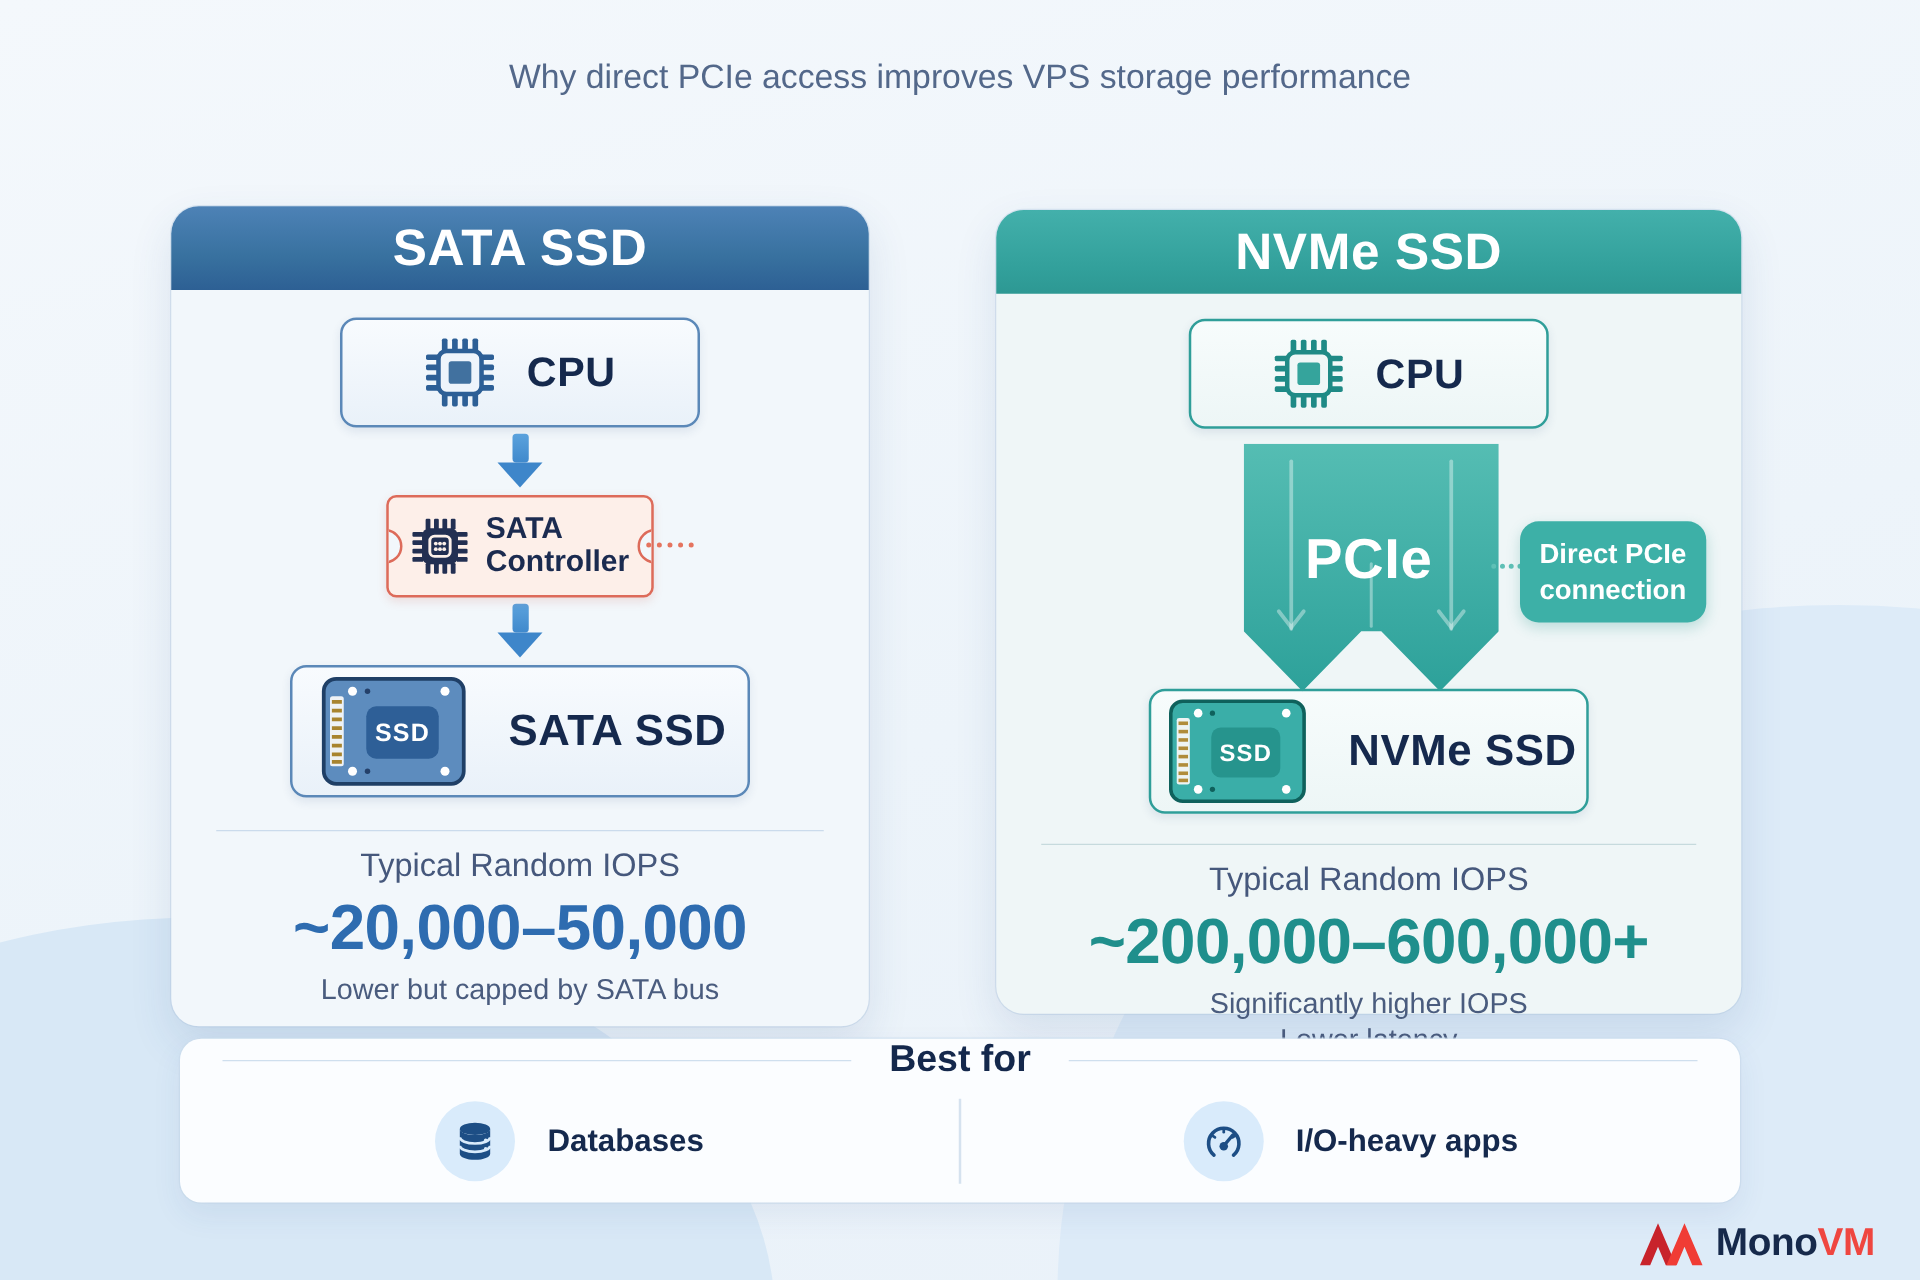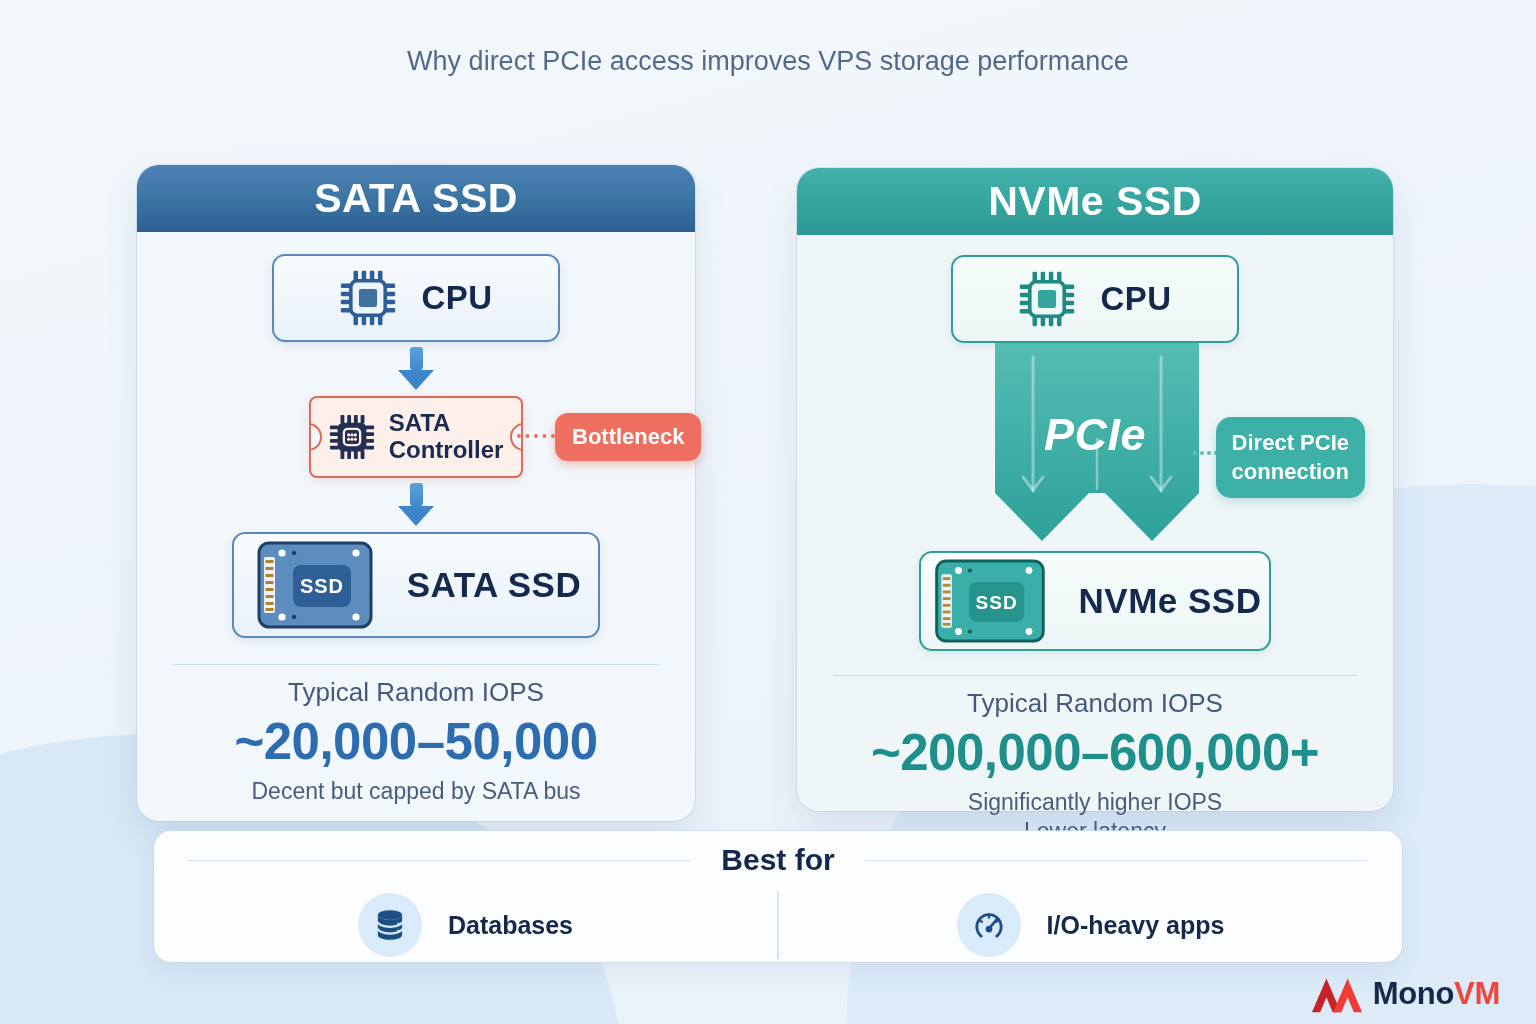--- a/index.html
+++ b/index.html
@@ -75,33 +75,33 @@
   .panel-nvme .divider { margin-top:24px; background:#c6dadd; }
   .iops { margin-top:12px; text-align:center; }
   .iops-title { font-size:26px; font-weight:500; color:#46587c; }
   .iops-value { margin-top:4px; font-size:51px; font-weight:800; letter-spacing:-.5px; }
   .val-blue { color:#2e6cb0; }
   .val-teal { color:#1f8f8c; }
   .iops-note { margin-top:6px; font-size:23px; font-weight:500; color:#4a5c7e; line-height:1.28; }
 
   
   .pcie-zone { position:relative; height:200px; }
-  .pcie-band-wrap { position:absolute; left:50%; transform:translateX(-50%); top:0; width:200px; height:200px;font-style:italic; }
+  .pcie-band-wrap { position:absolute; left:50%; transform:translateX(-50%); top:12px; width:200px; height:200px; }
   .pcie-label { position:absolute; top:66px; left:0; width:100%; text-align:center;
     color:#ffffff; font-size:45px; font-weight:800; letter-spacing:.5px; }
   .dotted-teal { right:168px; top:108px; width:32px; border-top-color:#5fc0b6; }
   .badge-teal { position:absolute; right:28px; top:74px; background:#3db0a7; color:#fff;
     font-size:22px; font-weight:700; line-height:1.3; padding:12px 16px; border-radius:15px; text-align:left;
     box-shadow:0 4px 10px rgba(40,150,140,.25); }
   .badge-teal span { display:block; }
 
   
-  .bestfor { position:absolute; left:154px; top:831px; width:1248px; height:131px;
+  .bestfor { position:absolute; left:144px; top:831px; width:1248px; height:131px;
     background:#fbfdff; border-radius:17px;
-    box-shadow:0 10px 24px rgba(40,80,140,.08), 0 0 0 1px rgba(205,222,238,.7); padding-top:12px; }
+    box-shadow:0 10px 24px rgba(40,80,140,.08), 0 0 0 1px rgba(205,222,238,.7); }
   .bestfor-head { display:flex; align-items:center; gap:30px; padding:0 34px; }
   .bestfor-head .hline { flex:1; height:1px; background:#cfdfee; }
   .bestfor-head h2 { font-size:30px; font-weight:800; color:#14284c; }
   .bestfor-items { display:flex; align-items:center; margin-top:8px; height:80px; }
   .bf-item { flex:1; display:flex; align-items:center; justify-content:center; gap:26px; }
   .bf-sep { width:1px; height:68px; background:#d5e2ef; }
   .bf-circle { width:64px; height:64px; border-radius:50%; background:#d9ebfb;
     display:flex; align-items:center; justify-content:center; }
   .bf-label { font-size:25px; font-weight:700; color:#15294d; }
 
@@ -193,21 +193,20 @@
                 <circle cx="24" cy="26.4" r="1.6"></circle>
                 <circle cx="27.5" cy="26.4" r="1.6"></circle>
             </g>
           </svg>
           <span class="ticket-label">
             <span>SATA</span>
             <span>Controller</span>
           </span>
         </div>
         <div class="dotted dotted-red"></div>
-        <div class="badge-red">Bottleneck</div>
       </div>
 
       <div class="flow-arrow">
         <div class="stem"></div>
           <div class="head"></div>
       </div>
 
       <div class="node-box blue-node ssd-node">
         <svg width="126" height="94" viewBox="0 0 126 94">
           <rect x="8" y="5" width="112" height="84" rx="10" fill="#5d8cbe" stroke="#1f3f66" stroke-width="3"></rect>
@@ -234,21 +233,21 @@
           <text x="71" y="55" text-anchor="middle" font-size="20" font-weight="bold" fill="#ffffff" letter-spacing="1">SSD</text>
         </svg>
         <span class="node-label">SATA SSD</span>
       </div>
 
       <div class="divider"></div>
 
       <div class="iops">
         <div class="iops-title">Typical Random IOPS</div>
         <div class="iops-value val-blue">~20,000–50,000</div>
-        <div class="iops-note">Decent but capped by SATA bus</div>
+        <div class="iops-note">Lower but capped by SATA bus</div>
       </div>
     </div>
   </section>
 
   <section class="panel panel-nvme">
     <div class="panel-header nvme-header">
       <span>NVMe SSD</span>
     </div>
     <div class="panel-body">
 

